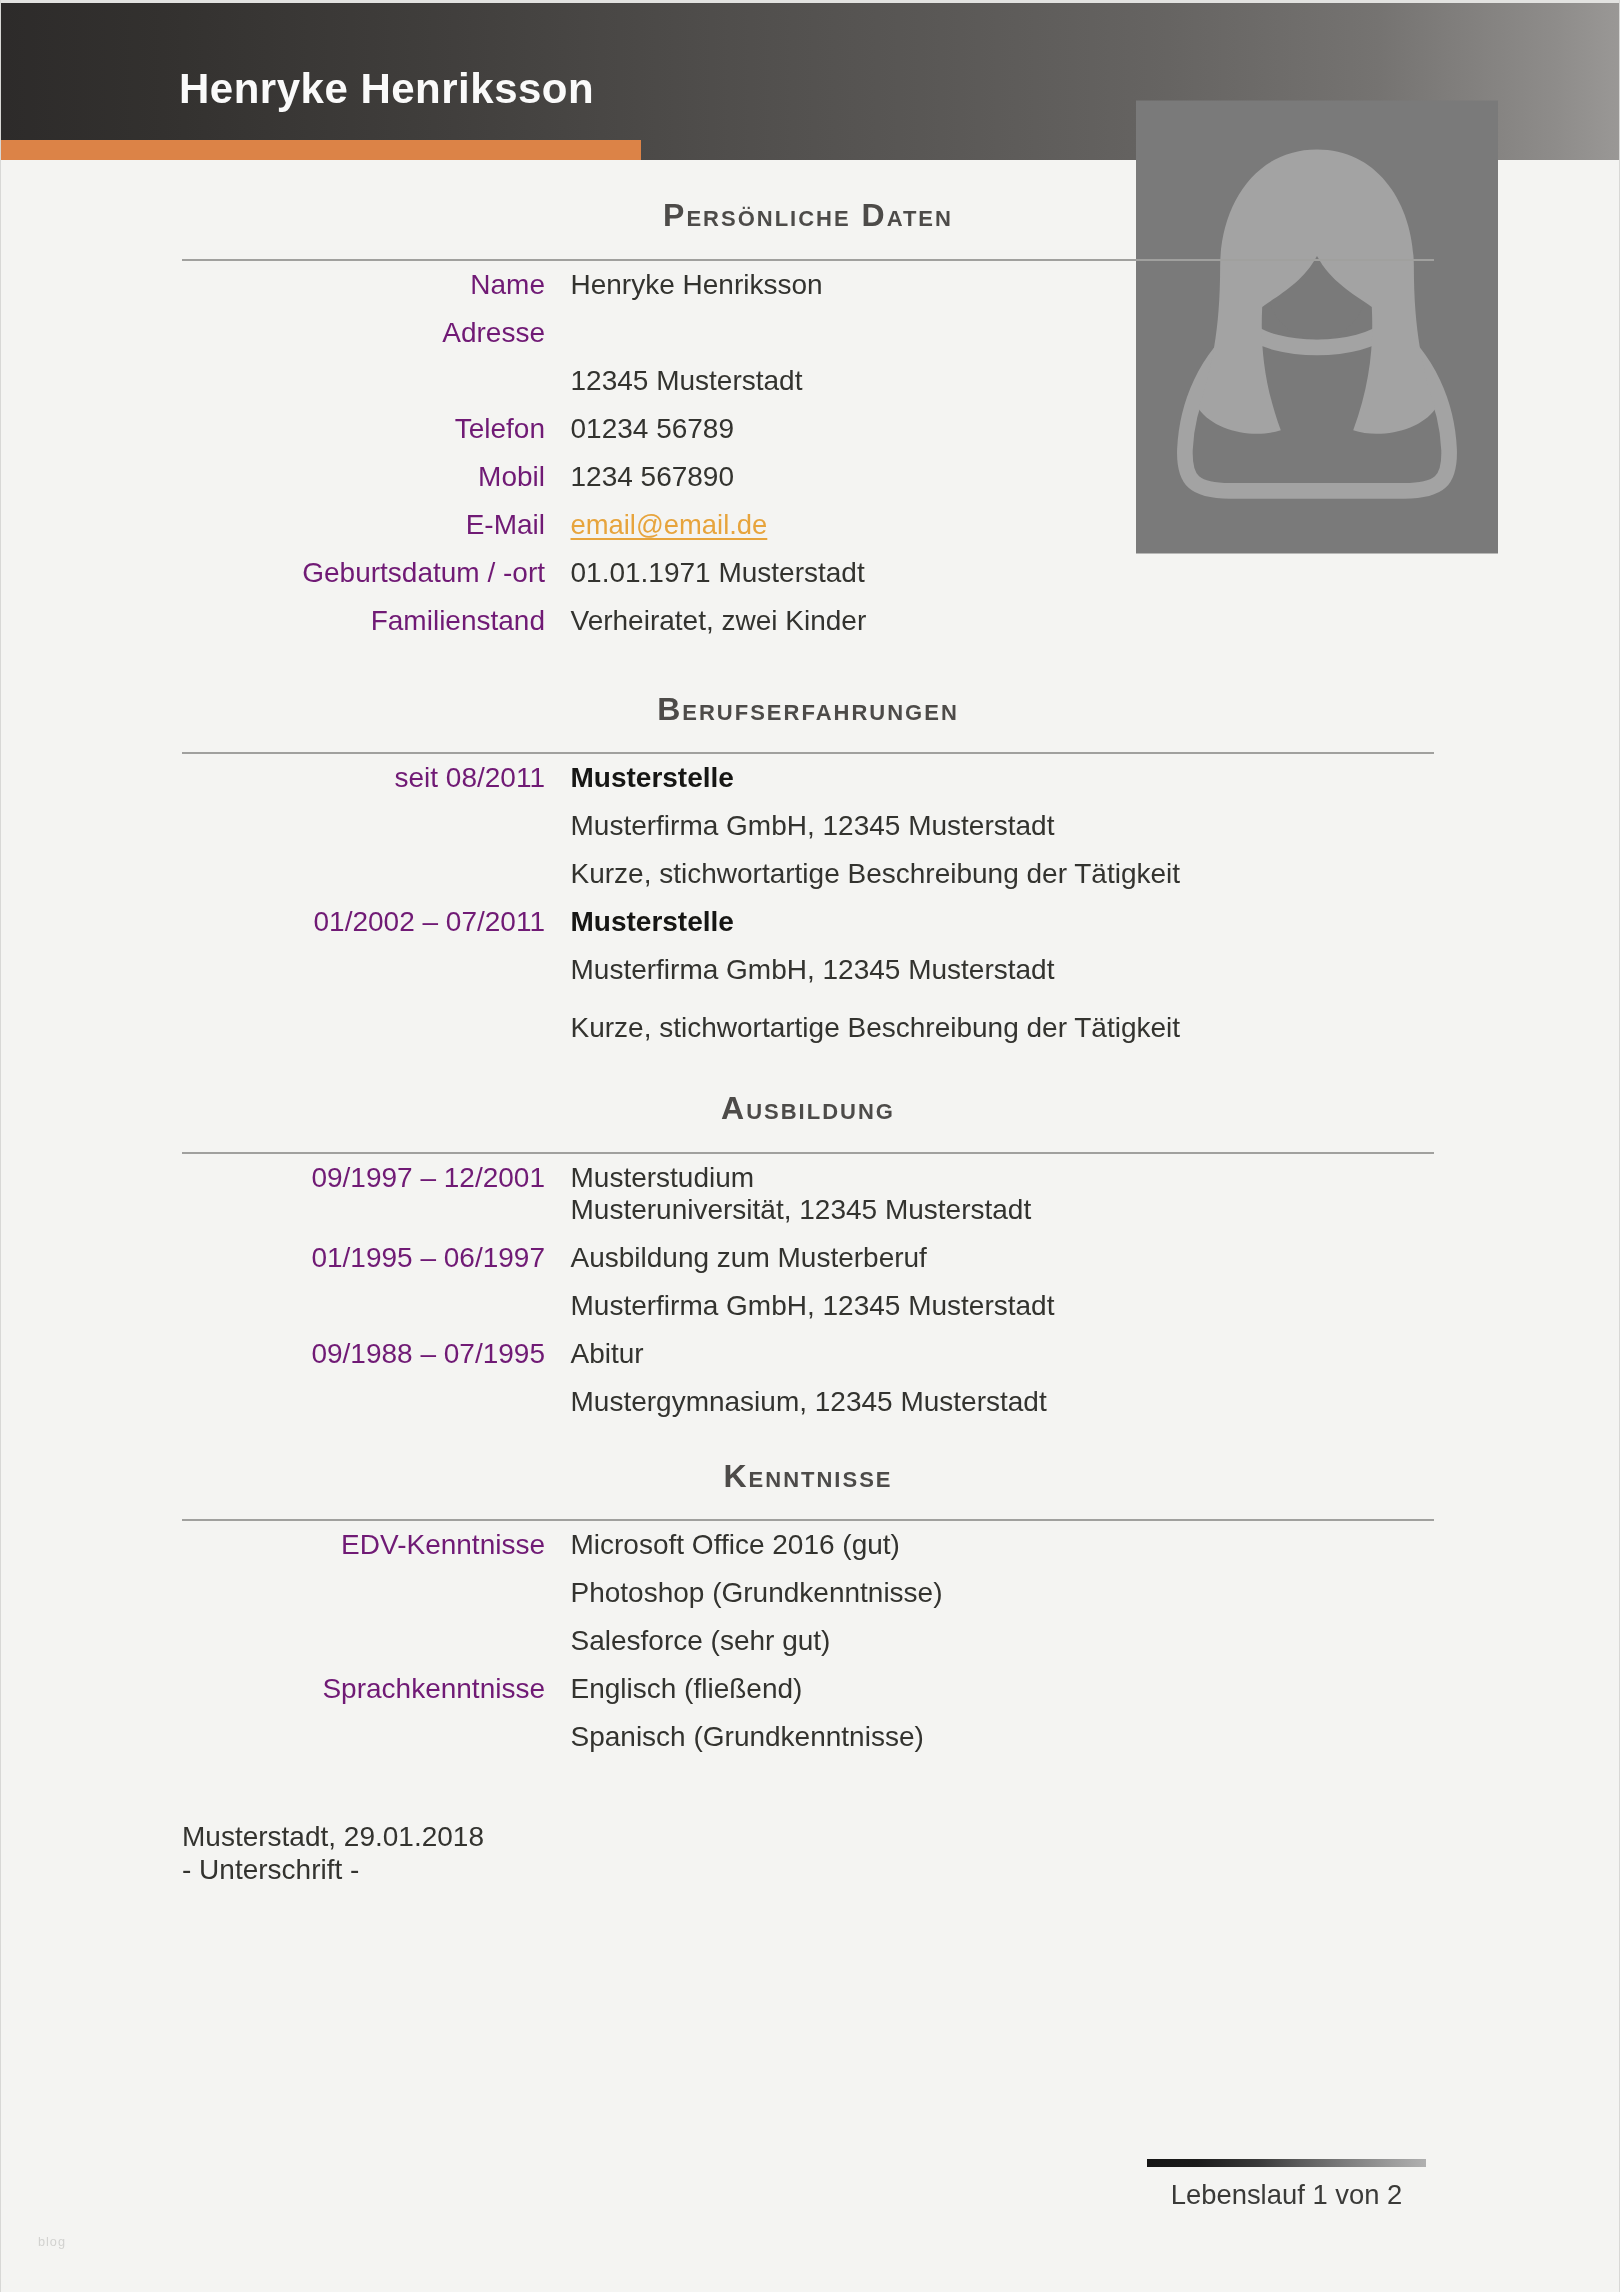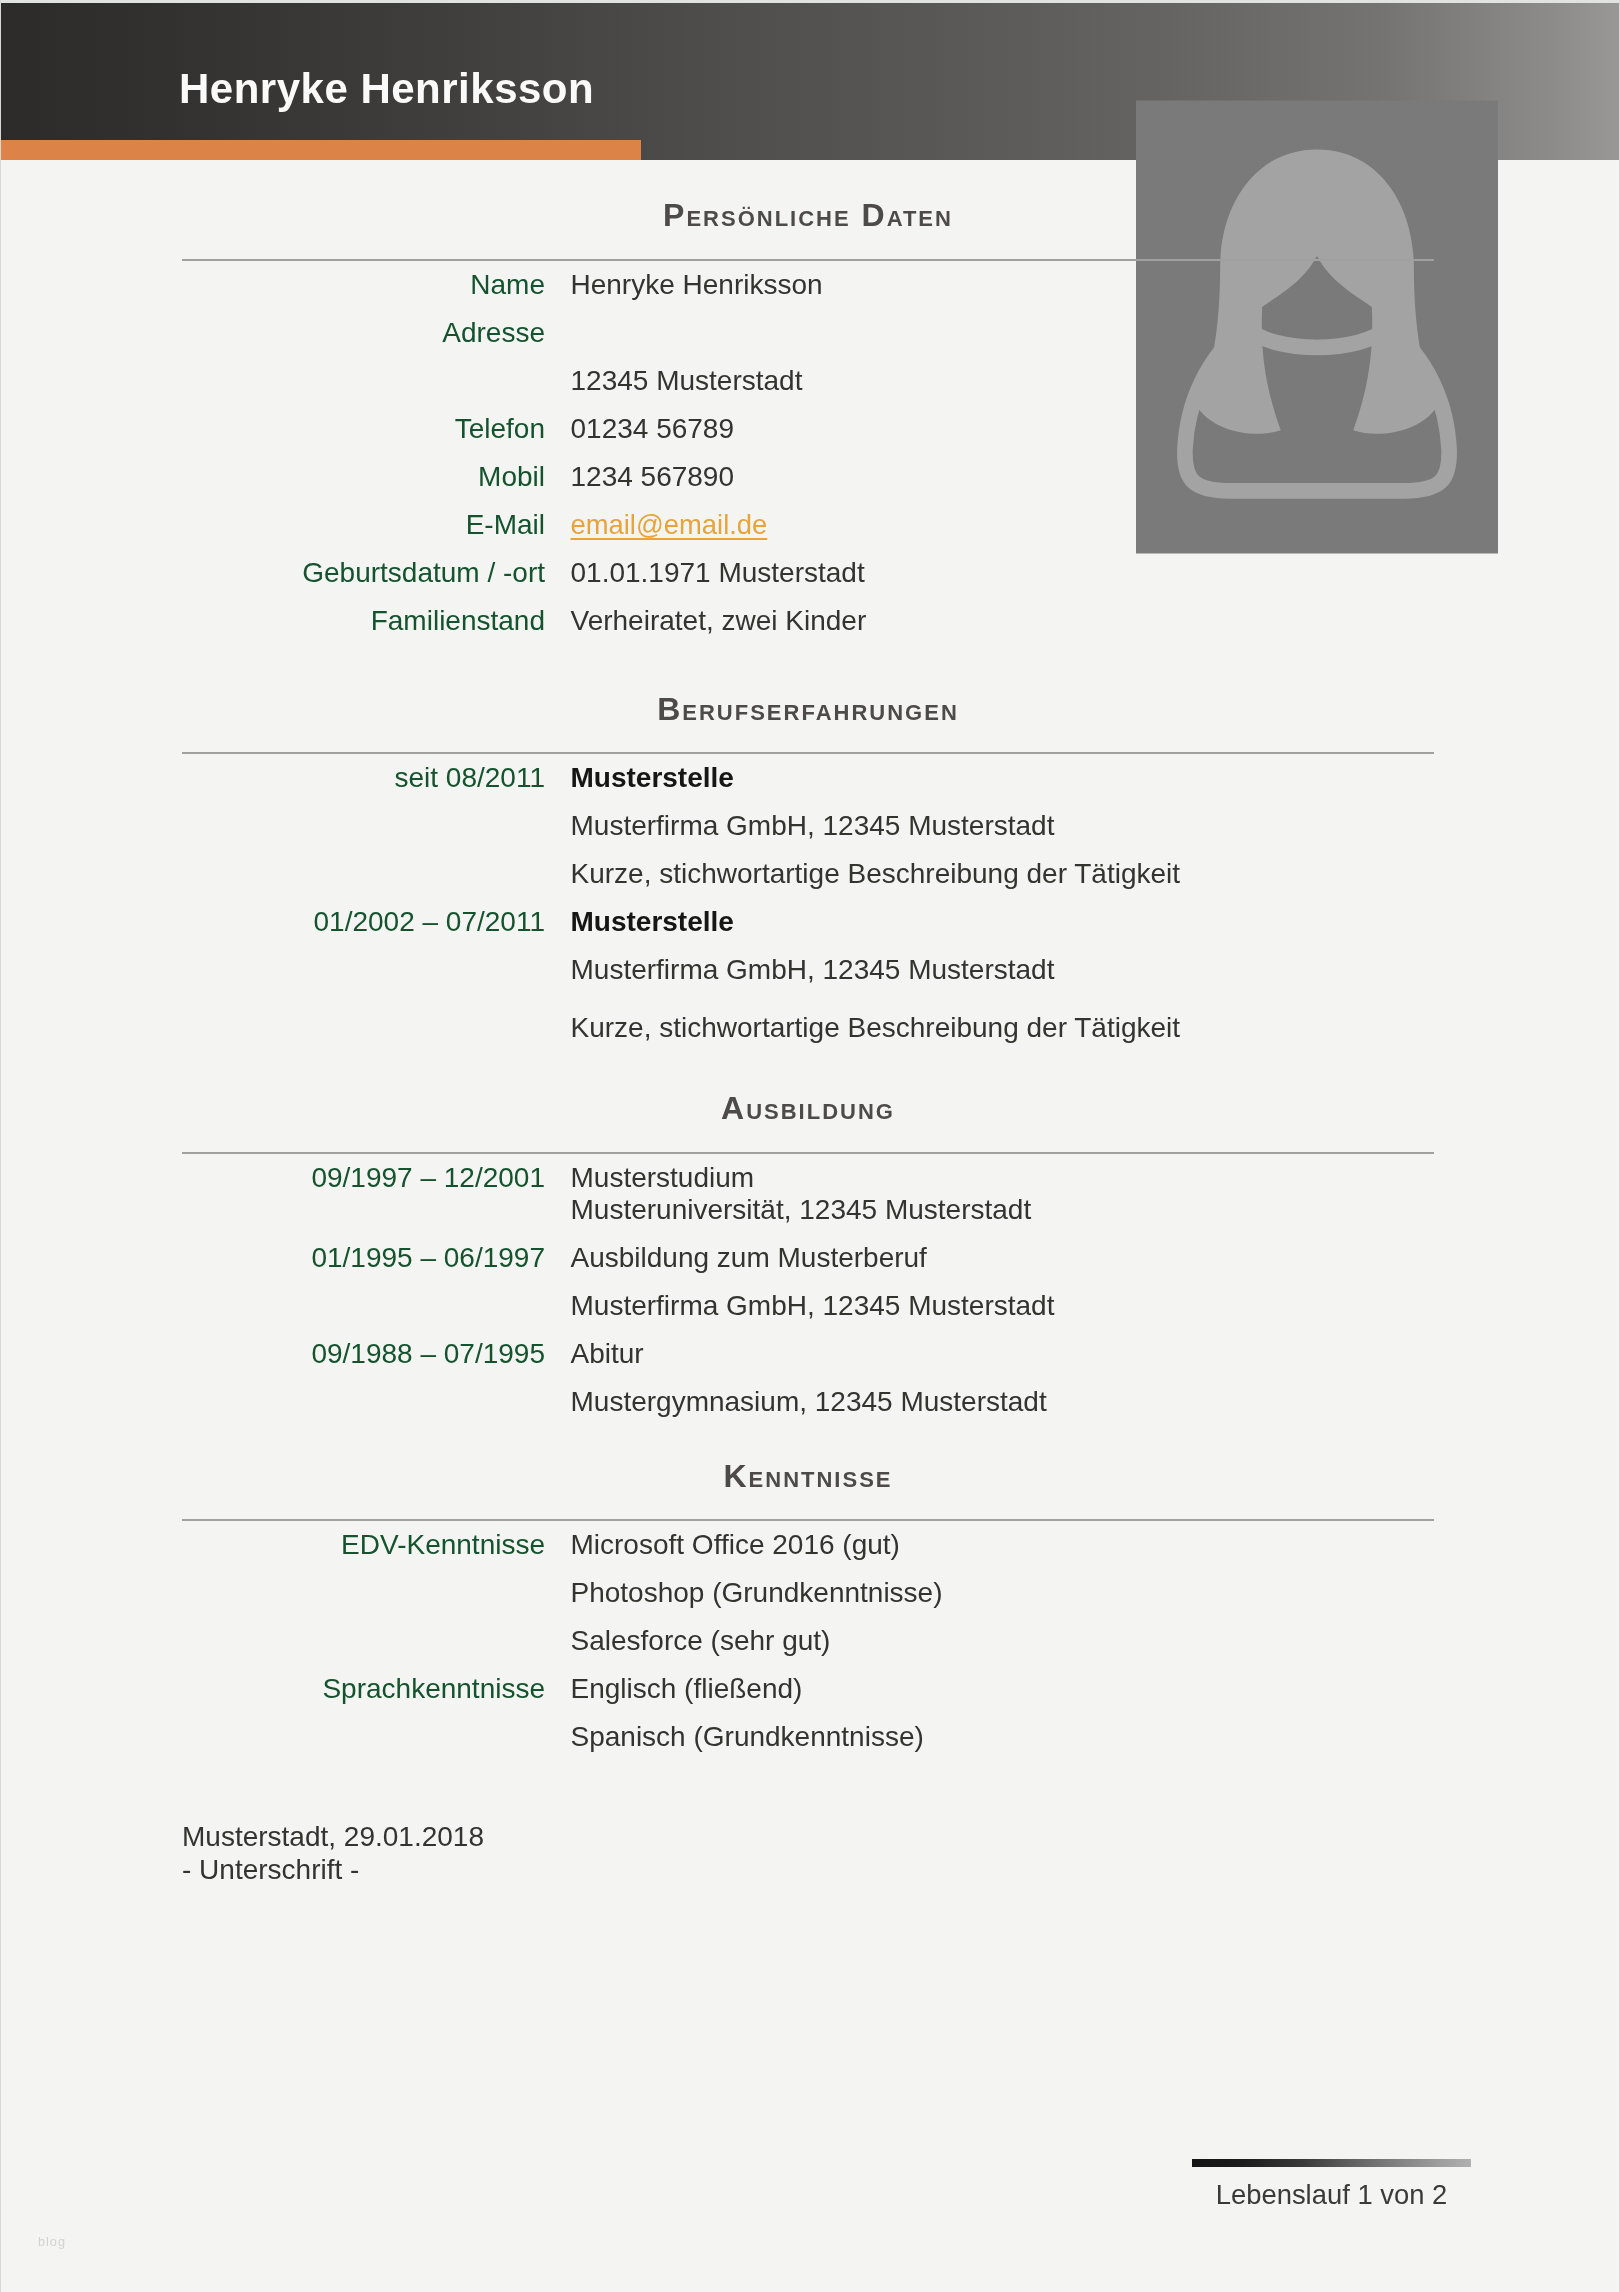--- a/index.html
+++ b/index.html
@@ -36,31 +36,31 @@
     color:#4d4b49; text-align:center;
   }
   .divider { height:2px; background:#a0a09e; margin-top:21.6px; }
   .cv-section.s2 { margin-top:43px; }
   .cv-section.s3 { margin-top:35px; }
   .cv-section.s4 { margin-top:29px; }
   .row {
     display:grid; grid-template-columns:363px 1fr; column-gap:25.5px;
     min-height:48px; align-items:center; font-size:28px;
   }
-  .row .label { text-align:right; color:#14532d; }
+  .row .label { text-align:right; color:#701a75; }
   .row .value { color:#33332f; }
   .row.bold .value { font-weight:bold; color:#161614; }
   .row.tight { min-height:32px; margin-top:-7.8px; }
   .row.tight + .row { margin-top:7.8px; }
   .row.gap { margin-top:9.8px; }
   .row .value a { color:#e7a43c; text-decoration:underline; text-underline-offset:3.9px; font-size:27.4px; }
 
   .signature { margin-top:59px; font-size:28px; line-height:33px; color:#33332f; }
 
-  .footer { position:absolute; left:1191px; top:2159px; width:279px; text-align:center; }
+  .footer { position:absolute; left:1146px; top:2159px; width:279px; text-align:center; }
   .footer-bar {
     height:7.8px;
     background:linear-gradient(90deg,#151515 0%,#1c1c1c 18%,#3a3a3a 40%,#5c5c5c 55%,#7a7a7a 70%,#9c9c9c 88%,#b0b0b0 100%);
   }
   .footer-text { margin-top:12.7px; font-size:27.4px; color:#3a3a38; }
 
   .watermark {
     position:absolute; left:37px; top:2235px;
     font-size:12.7px; color:#d2d2d0; letter-spacing:1px;
   }

